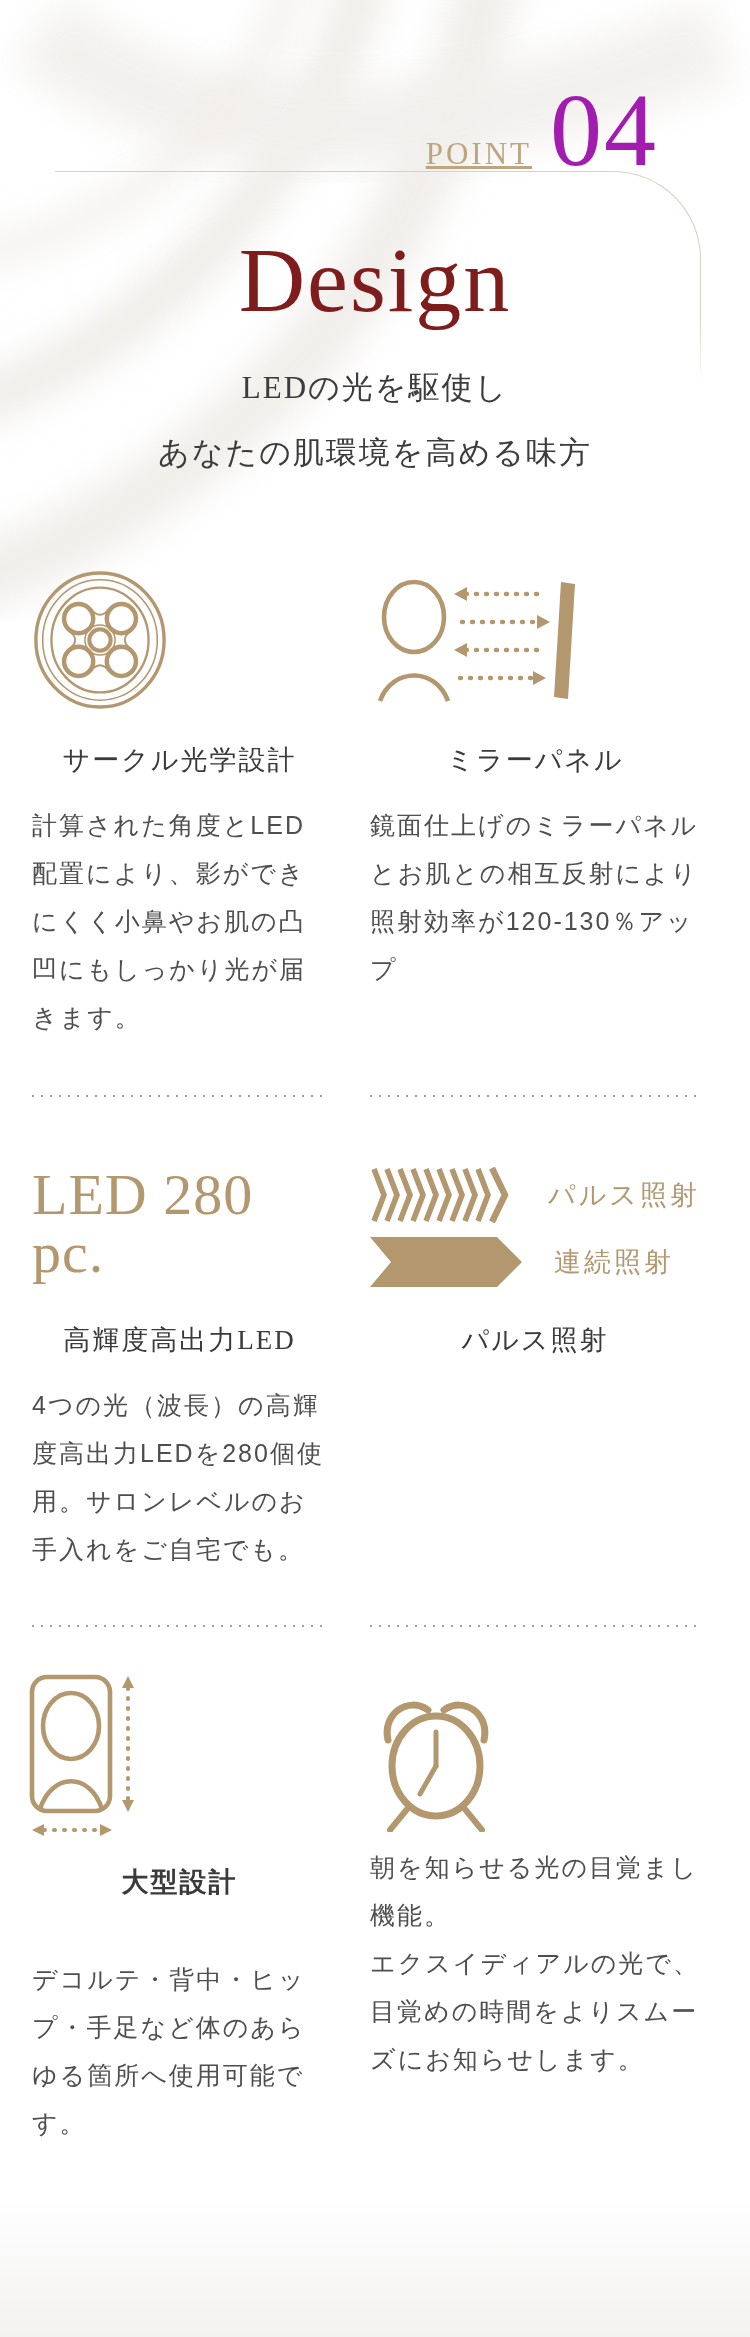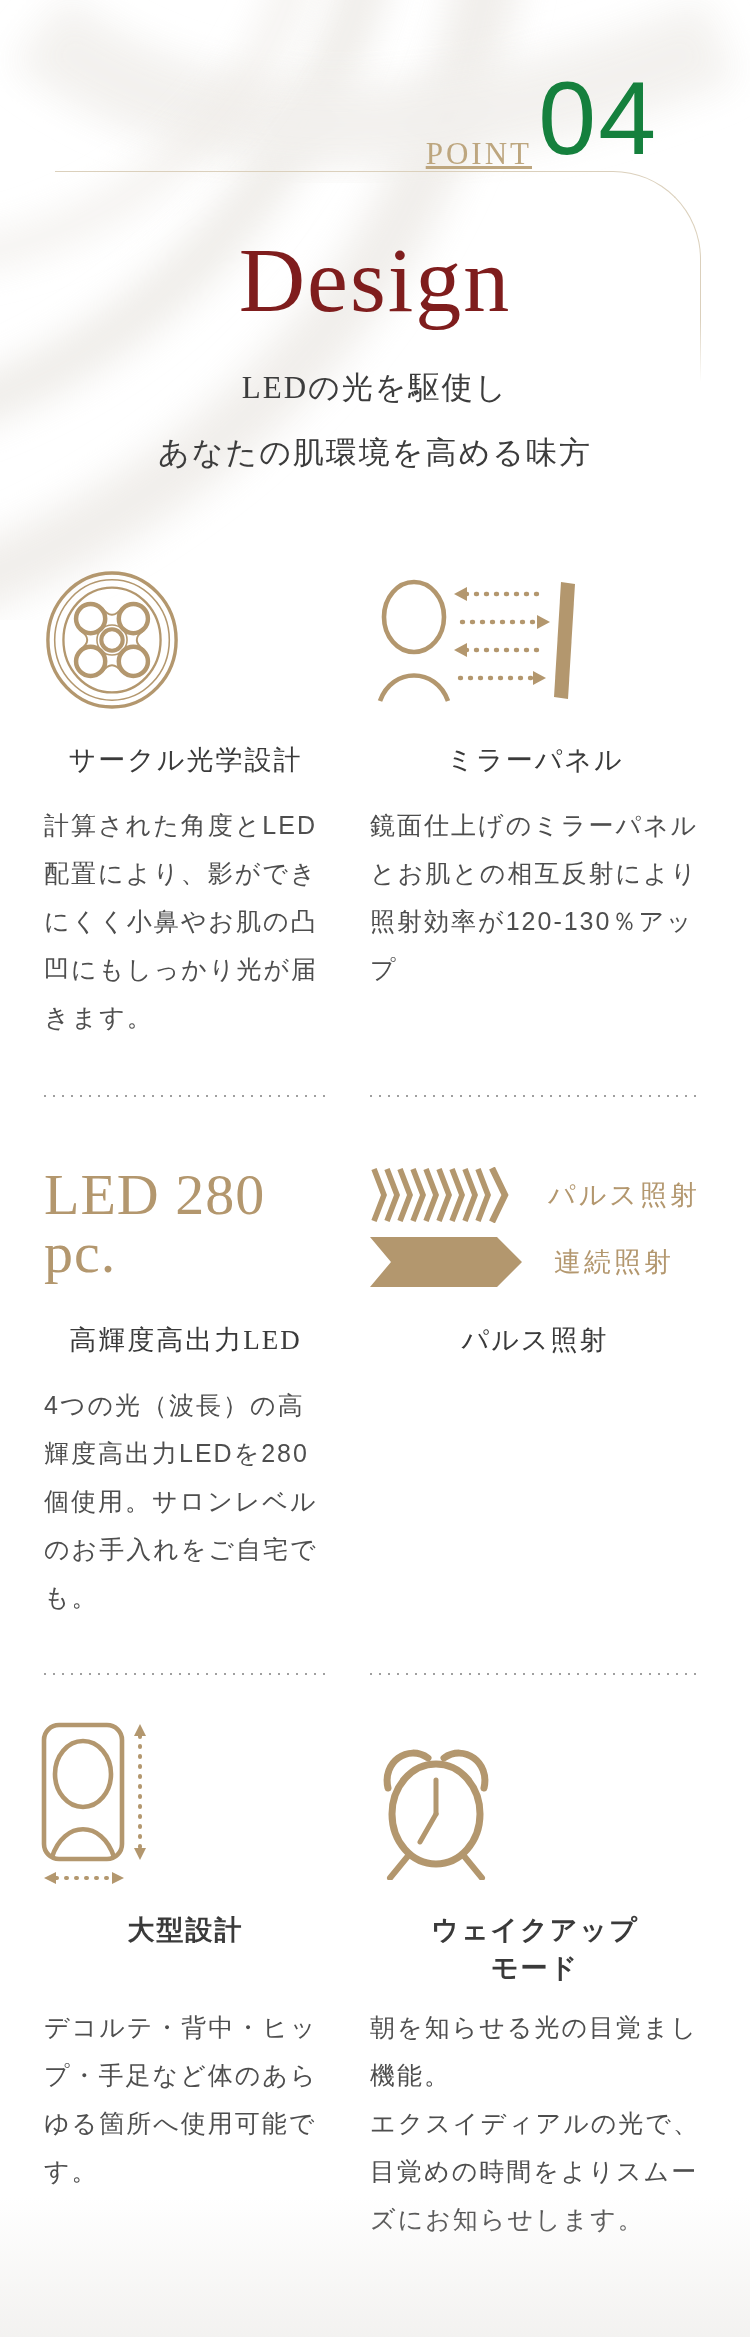--- a/index.html
+++ b/index.html
@@ -12,24 +12,24 @@
     overflow:hidden;
     font-family:"Liberation Sans","DejaVu Sans",sans-serif;
   }
   
   .bg-waves{position:absolute;top:0;left:0;width:750px;height:620px;pointer-events:none;}
   
   .bg-bottom{position:absolute;left:0;bottom:0;width:750px;height:140px;
     background:linear-gradient(to bottom,rgba(236,234,231,0) 0%,rgba(233,231,228,.55) 100%);pointer-events:none;}
   
   .point-number{
-    position:absolute;top:66px;right:92px;
-    font-family:Liberation Sans, sans-serif;
+    position:absolute;top:78px;right:92px;
+    font-family:Liberation Serif, serif;
     font-size:104px;line-height:1.0;font-weight:400;
-    color:#15803d;letter-spacing:2px;
+    color:#a21caf;letter-spacing:2px;
   }
   .point-label{
     position:absolute;top:136px;right:218px;
     font-family:"Liberation Serif","DejaVu Serif",serif;
     font-size:31px;letter-spacing:3px;color:#bda67f;text-decoration:underline;
   }
   .corner-line{
     position:absolute;left:55px;top:171px;
     width:645px;height:216px;
     border-top:1px solid #dbd0bc;
@@ -54,21 +54,21 @@
     margin:26px 0 0 0;
     text-align:center;
     font-family:"Liberation Serif","DejaVu Serif",serif;
     font-size:31px;line-height:65px;
     color:#3c3c3c;letter-spacing:2px;
   }
   
   .grid{
     position:relative;
     margin-top:88px;
-    padding:0 50px 0 44px;
+    padding:0 50px 0 32px;
     display:grid;
     grid-template-columns:1fr 1fr;
     column-gap:43px;
   }
   .feature{display:flex;flex-direction:column;align-items:center;}
   .icon-box{display:flex;align-items:center;justify-content:flex-start;width:100%;}
   .icon-h1{height:134px;}
   .icon-h2{height:122px;align-items:flex-end;}
   .icon-h3{height:170px;}
   .nudge-left{transform:translateX(-16px);}
@@ -249,22 +249,20 @@
         <svg width="132" height="148" viewBox="0 0 132 148" aria-hidden="true">
           <path class="gold-stroke" d="M18,56 C12,30 38,12 58,26" stroke-width="7" stroke-linecap="round"></path>
           <path class="gold-stroke" d="M114,56 C120,30 94,12 74,26" stroke-width="7" stroke-linecap="round"></path>
           <ellipse class="gold-stroke" cx="66" cy="82" rx="44" ry="50" stroke-width="7"></ellipse>
           <line class="gold-stroke" x1="66" y1="82" x2="66" y2="48" stroke-width="5" stroke-linecap="round"></line>
           <line class="gold-stroke" x1="66" y1="82" x2="50" y2="110" stroke-width="5" stroke-linecap="round"></line>
           <line class="gold-stroke" x1="38" y1="124" x2="20" y2="146" stroke-width="6" stroke-linecap="round"></line>
           <line class="gold-stroke" x1="94" y1="124" x2="112" y2="146" stroke-width="6" stroke-linecap="round"></line>
         </svg>
       </div>
-      <h2 class="feature-heading">ウェイクアップ
-モード</h2>
       <p class="feature-body">朝を知らせる光の目覚まし機能。
 エクスイディアルの光で、目覚めの時間をよりスムーズにお知らせします。</p>
     </section>
 
   </div>
 
   <div class="bg-bottom"></div>
 </div>
 
 </body></html>

